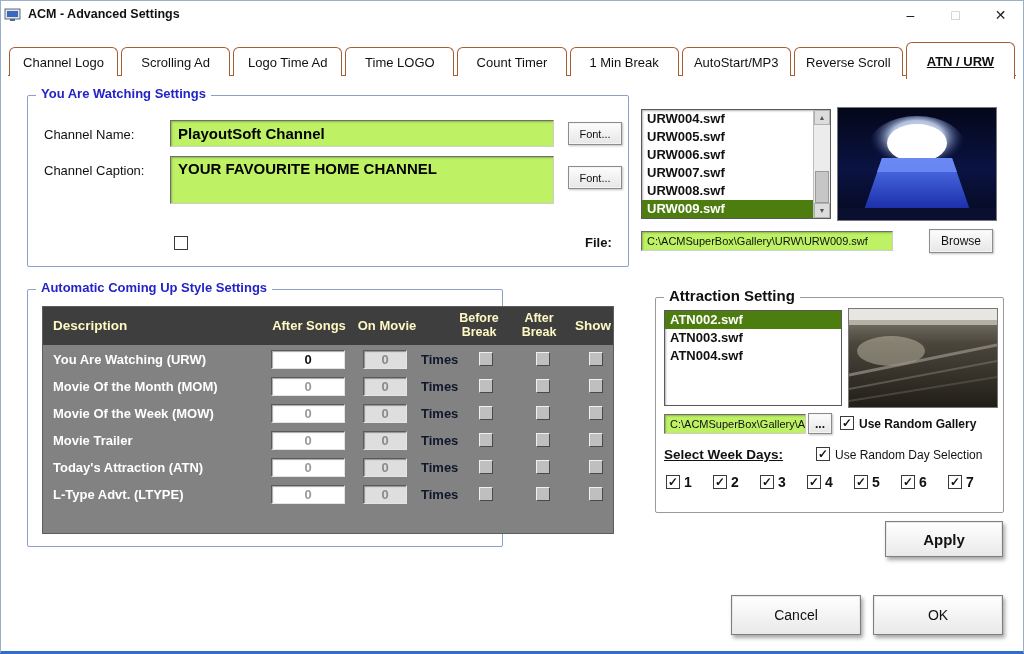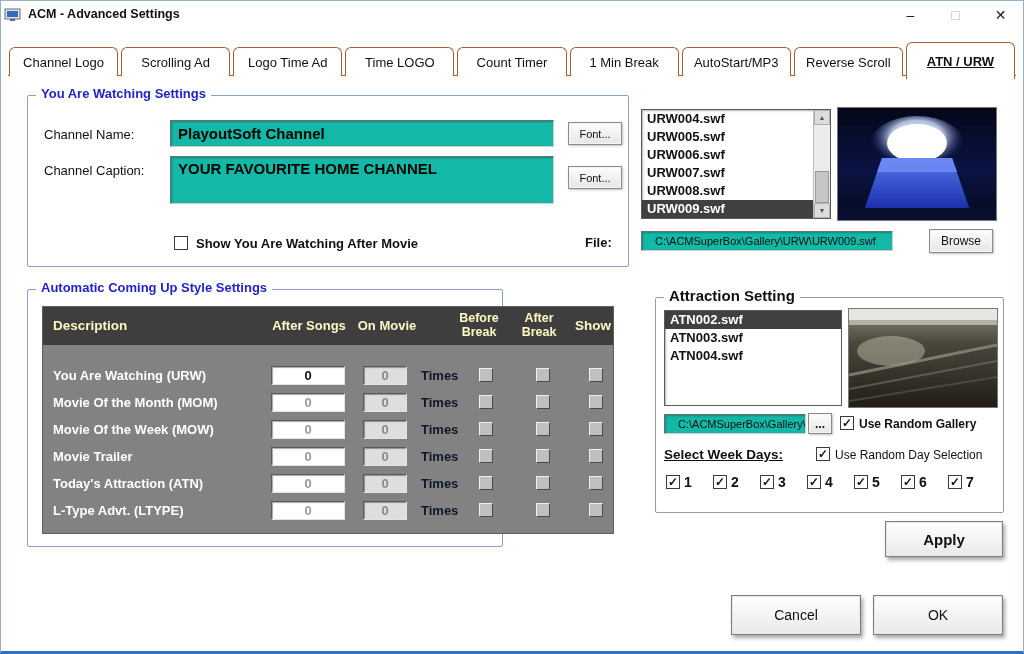--- a/index.html
+++ b/index.html
@@ -26,53 +26,53 @@
   .tab.active { height:37px; margin-bottom:-3px; background:#fff; z-index:3;
     text-decoration:underline; font-weight:bold; }
   .tabline { position:absolute; left:7px; right:7px; top:74px; border-top:1px solid #a85c32; z-index:1; }
   
   .group { position:absolute; border:1px solid #8aa0c8; border-radius:2px; }
   .group.graybord { border-color:#9a9a9a; }
   .glabel { position:absolute; top:-10px; left:8px; background:#fff; padding:0 5px;
     color:#2323c8; font-weight:bold; font-size:13px; white-space:nowrap; }
   .glabel.black { color:#111; font-size:15px; top:-11px; }
   
-  .field { background:#14b8a6; border:1px solid #6e6e6e; border-bottom-color:#cfcfcf;
+  .field { background:#bef264; border:1px solid #6e6e6e; border-bottom-color:#cfcfcf;
     border-right-color:#cfcfcf; box-shadow:inset 1px 1px 2px rgba(0,0,0,.25);
     position:absolute; overflow:hidden; white-space:nowrap; }
   .btn { position:absolute; background:linear-gradient(#fdfdfd,#e6e6e6); border:1px solid #8c8c8c;
     box-shadow:inset 0 0 0 1px #f4f4f4, 1px 1px 2px rgba(0,0,0,.25);
     display:flex; align-items:center; justify-content:center; font-size:12px; color:#111; cursor:default; }
   .bigbtn { font-size:14px; box-shadow:inset 0 0 0 1px #e8e8e8, 2px 3px 4px rgba(0,0,0,.35);
     border:1px solid #7e7e7e; background:linear-gradient(#ffffff,#e9e9e9); }
   .lbl { position:absolute; font-size:13px; color:#111; white-space:nowrap; }
   .bold { font-weight:bold; }
   
   .listbox { position:absolute; background:#fff; border:1px solid #5a5a5a;
     box-shadow:inset 1px 1px 2px rgba(0,0,0,.3); overflow:hidden; }
   .li { height:18px; line-height:18px; padding-left:5px; font-size:13px; font-weight:bold; color:#111; }
-  .li.selected { background:#404040; color:#fff; }
+  .li.selected { background:#4d7c0f; color:#fff; }
   .scrollbar { position:absolute; right:0; top:0; bottom:0; width:17px; background:#ececec;
     border-left:1px solid #bdbdbd; display:flex; flex-direction:column; }
   .sb-btn { height:15px; display:flex; align-items:center; justify-content:center;
     font-size:7px; color:#555; background:#dcdcdc; border:1px solid #b0b0b0; }
   .sb-track { flex:1; position:relative; }
   .sb-thumb { position:absolute; left:1px; right:1px; bottom:0; height:32px; background:#c6c6c6;
     border:1px solid #9a9a9a; }
   
   .cb { position:absolute; width:14px; height:14px; background:#fff; border:1px solid #3a3a3a;
     display:flex; align-items:center; justify-content:center; }
   .cb.checked::after { content:"✓"; font-size:12px; font-weight:bold; color:#111; margin-top:-1px; }
   
   .cutable { position:absolute; left:14px; top:16px; width:572px; height:228px;
     background:#828282; border:1px solid #5e5e5e; }
   .thead { position:relative; height:38px; background:#3e3e3e; color:#fff; }
   .th { position:absolute; font-weight:bold; color:#fef9c3; }
   .th.two { font-size:12.5px; line-height:1.1; text-align:center; }
-  .tbody { position:relative; padding-top:18px; }
+  .tbody { position:relative; padding-top:2px; }
   .trow { position:relative; height:27px; }
   .rlabel { position:absolute; left:10px; top:5px; font-size:13px; font-weight:bold; color:#fff; white-space:nowrap; }
   .num { position:absolute; top:3px; height:19px; background:#fff; border:1px solid #5a5a5a;
     border-right-color:#e4e4e4; border-bottom-color:#e4e4e4; box-shadow:inset 1px 1px 1px rgba(0,0,0,.35);
     text-align:center; font-weight:bold; font-size:13px; line-height:17px; color:#111; }
   .num.dim { color:#9a9a9a; }
   .num.gray { background:#dedede; color:#8a8a8a; }
   .nb-after { left:228px; width:74px; }
   .nb-movie { left:320px; width:44px; }
   .times { position:absolute; left:378px; top:5px; font-size:13px; font-weight:bold; color:#0f172a; }
@@ -81,21 +81,21 @@
     border-bottom:1px solid #4a4a4a; border-right:1px solid #4a4a4a; }
   .tcb1 { left:436px; } .tcb2 { left:493px; } .tcb3 { left:546px; }
   
   .preview { position:absolute; border:1px solid #777; background:#000; overflow:hidden; }
   .preview svg { display:block; }
   
   .day { position:absolute; display:flex; align-items:center; gap:4px; }
   .day .cb { position:static; }
   .daylabel { font-size:14px; font-weight:bold; color:#111; }
   .underline { text-decoration:underline; }
-  .fieldtext { font-size:11px; color:#111; padding:3px 13px; display:block; }
+  .fieldtext { font-size:11px; color:#111; padding:3px 5px; display:block; }
 </style>
 </head>
 <body>
 
 <div id="window">
 
   <div class="titlebar">
     <span class="appicon">
       <svg width="17" height="15" viewBox="0 0 17 15">
         <rect x="1" y="2" width="15" height="10" fill="#dfe6ef" stroke="#5a6a7a"></rect>
@@ -133,21 +133,20 @@
     </div>
     <div class="btn" style="left:540px; top:26px; width:54px; height:23px; font-size:11px;">Font...</div>
 
     <span class="lbl" style="left:16px; top:67px;">Channel Caption:</span>
     <div class="field" style="left:142px; top:60px; width:384px; height:48px;">
       <span style="display:block; padding:3px 7px; font-size:15px; font-weight:bold;">YOUR FAVOURITE HOME CHANNEL</span>
     </div>
     <div class="btn" style="left:540px; top:70px; width:54px; height:23px; font-size:11px;">Font...</div>
 
     <span class="cb" style="left:146px; top:140px;"></span>
-    <span class="lbl bold" style="left:168px; top:140px;">Show You Are Watching After Movie</span>
   </div>
 
   <div class="listbox" style="left:640px; top:108px; width:190px; height:110px;padding-left:24px;">
     <div style="position:absolute; left:0; top:0; right:17px;">
       <div class="li">URW004.swf</div>
       <div class="li">URW005.swf</div>
       <div class="li">URW006.swf</div>
       <div class="li">URW007.swf</div>
       <div class="li">URW008.swf</div>
       <div class="li selected">URW009.swf</div>

